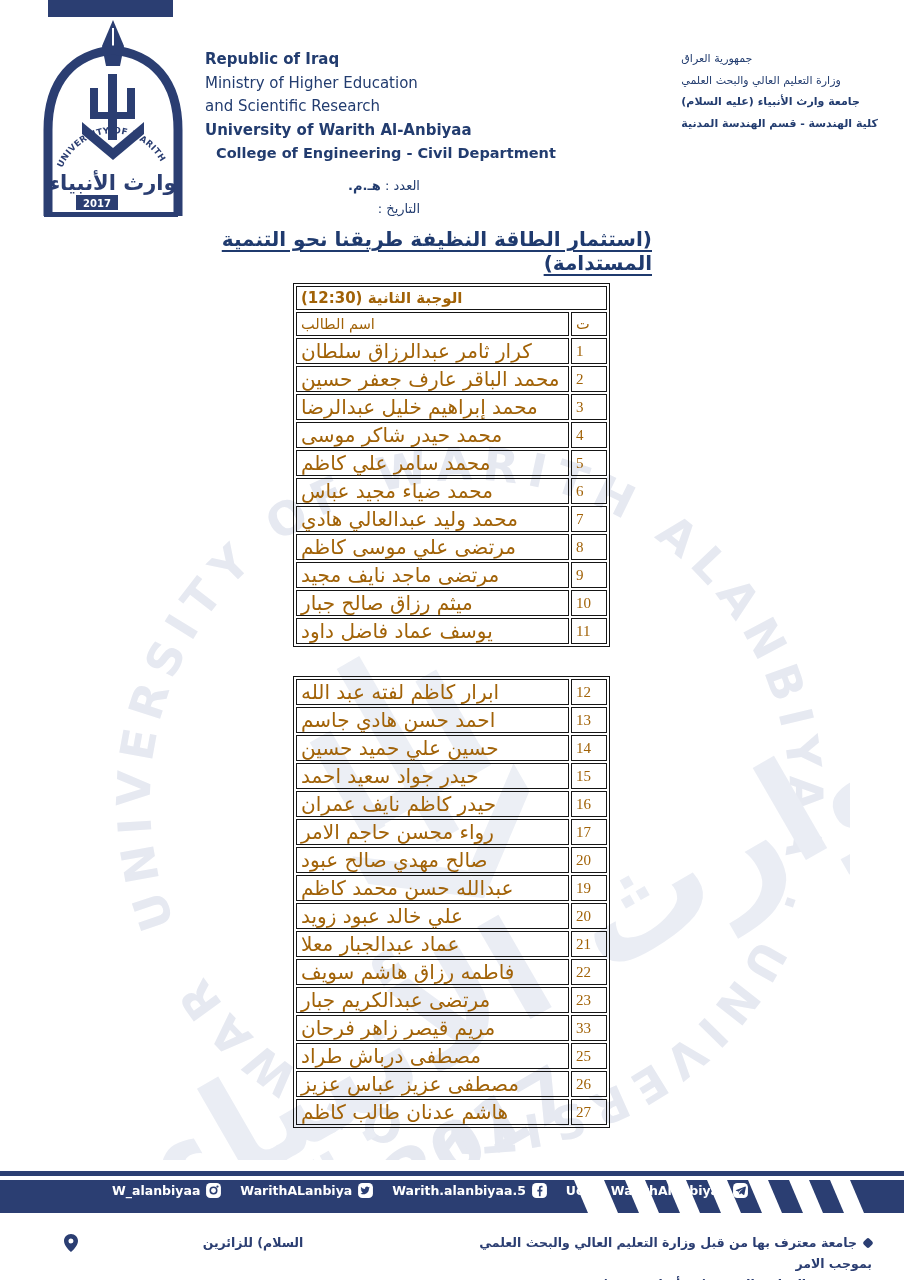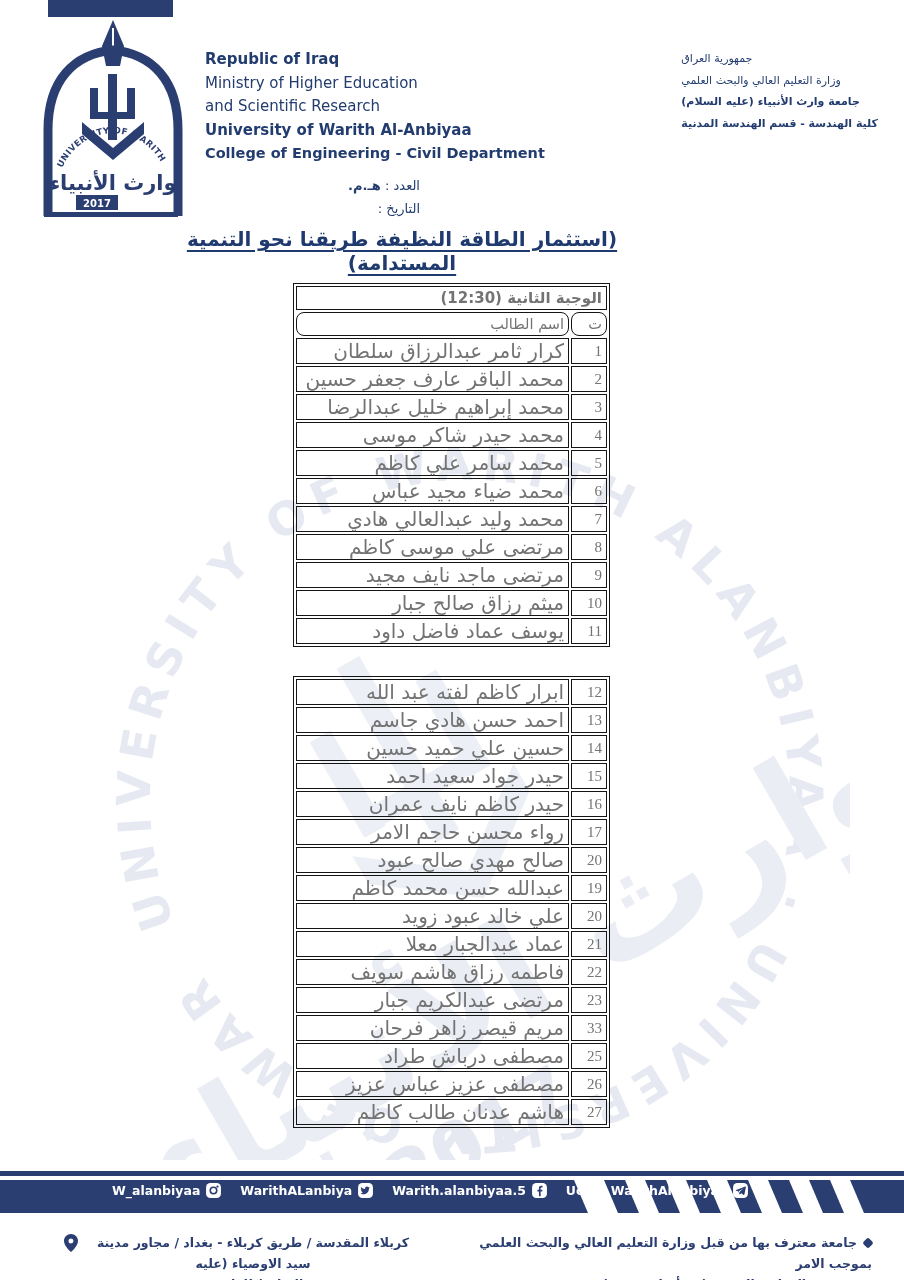--- a/index.html
+++ b/index.html
@@ -8,50 +8,50 @@
     background:#ffffff;overflow:hidden;
     font-family:"DejaVu Sans",sans-serif;color:#223c6f;
   }
   
   .top-tab{position:absolute;left:48px;top:0;width:125px;height:17px;background:#2b3e72;}
   
   .logo{position:absolute;left:36px;top:18px;width:154px;height:200px;}
   
   .en-block{position:absolute;left:205px;top:48px;line-height:23.5px;font-size:15px;}
   .en-block .b{font-weight:bold;}
-  .en-block .last{font-size:14.5px;}
+  .en-block .last{font-size:14.5px;margin-left:11px;}
   
   .ar-block{position:absolute;right:26px;top:48px;direction:rtl;text-align:left;line-height:21.5px;font-size:11px;}
   .ar-block .b{font-weight:bold;}
   
   .issue-block{position:absolute;right:484px;top:174px;direction:rtl;text-align:right;font-size:13px;line-height:23px;}
   .issue-block b{font-weight:bold;}
   
   .doc-title{
-    position:absolute;left:152px;top:227px;width:500px;direction:rtl;text-align:center;
+    position:absolute;left:152px;top:227px;width:500px;direction:rtl;
     font-size:20px;font-weight:bold;color:#1f3a6e;
     text-decoration:underline;text-underline-offset:4px;text-decoration-thickness:2px;
   }
   
   .watermark{position:absolute;left:90px;top:320px;width:760px;height:840px;pointer-events:none;}
   
   table.stu{
     position:absolute;left:293px;width:317px;table-layout:fixed;
     border-collapse:separate;border-spacing:2px;border:1px solid #151515;
     direction:rtl;z-index:2;
   }
   table.t1{top:283px;}
   table.t2{top:676px;}
   table.stu col.cno{width:36px;}
   table.stu th,table.stu td{
     border:1px solid #151515;padding:0 4px;background:transparent;
-    text-align:right;vertical-align:middle;color:#737373;
+    text-align:left;vertical-align:middle;color:#a16207;
   }
   th.banner{height:22px;background:#ccd7ea;font-size:15px;font-weight:bold;}
-  th.colhead{height:22px;font-size:14.5px;font-weight:normal;border-radius:8px;}
+  th.colhead{height:22px;font-size:14.5px;font-weight:normal;}
   td.nm{height:24px;font-size:20px;}
   td.no{height:24px;font-size:15px;font-family:"Liberation Serif",serif;}
   
   .footer-line{position:absolute;left:0;top:1171px;width:904px;height:5px;background:#2b3e72;}
   .footer-bar{position:absolute;left:0;top:1180px;width:904px;height:33px;}
   .social{position:absolute;left:112px;top:1180px;height:20px;display:flex;align-items:center;gap:18px;z-index:3;}
   .social-item{display:flex;align-items:center;gap:5px;color:#ffffff;font-size:12.5px;font-weight:bold;cursor:pointer;}
   .sicon{width:17px;height:17px;display:block;}
   .footer-bottom{position:absolute;left:0;top:1232px;width:904px;font-size:12.5px;font-weight:bold;color:#2b3e72;}
   .addr{position:absolute;left:88px;top:0;width:330px;direction:rtl;text-align:center;line-height:21px;}
@@ -345,21 +345,20 @@
         <path fill="#2b3e72" d="M18.8 6.3 5.9 11.2c-.7.3-.7 1 0 1.2l3.2 1 1.2 3.7c.2.5.7.6 1.1.3l1.7-1.6 3.3 2.4c.4.3 1 .1 1.1-.4l2.1-10.4c.1-.7-.4-1.3-1.8-1.1zM9.6 13l6.8-4.3-5.5 5.2-.2 2.3-1.1-3.2z"></path>
       </svg>
     </div>
   </div>
 
   <div class="footer-bottom">
     <div class="addr">
       <svg class="pin" viewBox="0 0 14 18">
         <path fill="#2b3e72" d="M7 0C3.1 0 0 3.1 0 7c0 5.2 7 11 7 11s7-5.8 7-11c0-3.9-3.1-7-7-7zm0 9.5A2.5 2.5 0 1 1 7 4.5a2.5 2.5 0 0 1 0 5z"></path>
       </svg>
-      <div>كربلاء المقدسة / طريق كربلاء - بغداد / مجاور مدينة سيد الاوصياء (عليه</div>
       <div>السلام) للزائرين</div>
     </div>
     <div class="accred">
       <div><span class="dot"></span><span>جامعة معترف بها من قبل وزارة التعليم العالي والبحث العلمي بموجب الامر</span></div>
       <div class="l2">الوزاري المرقم ( ت أ / ك 4727 ) في 2017</div>
     </div>
   </div>
 
 </div>
 

